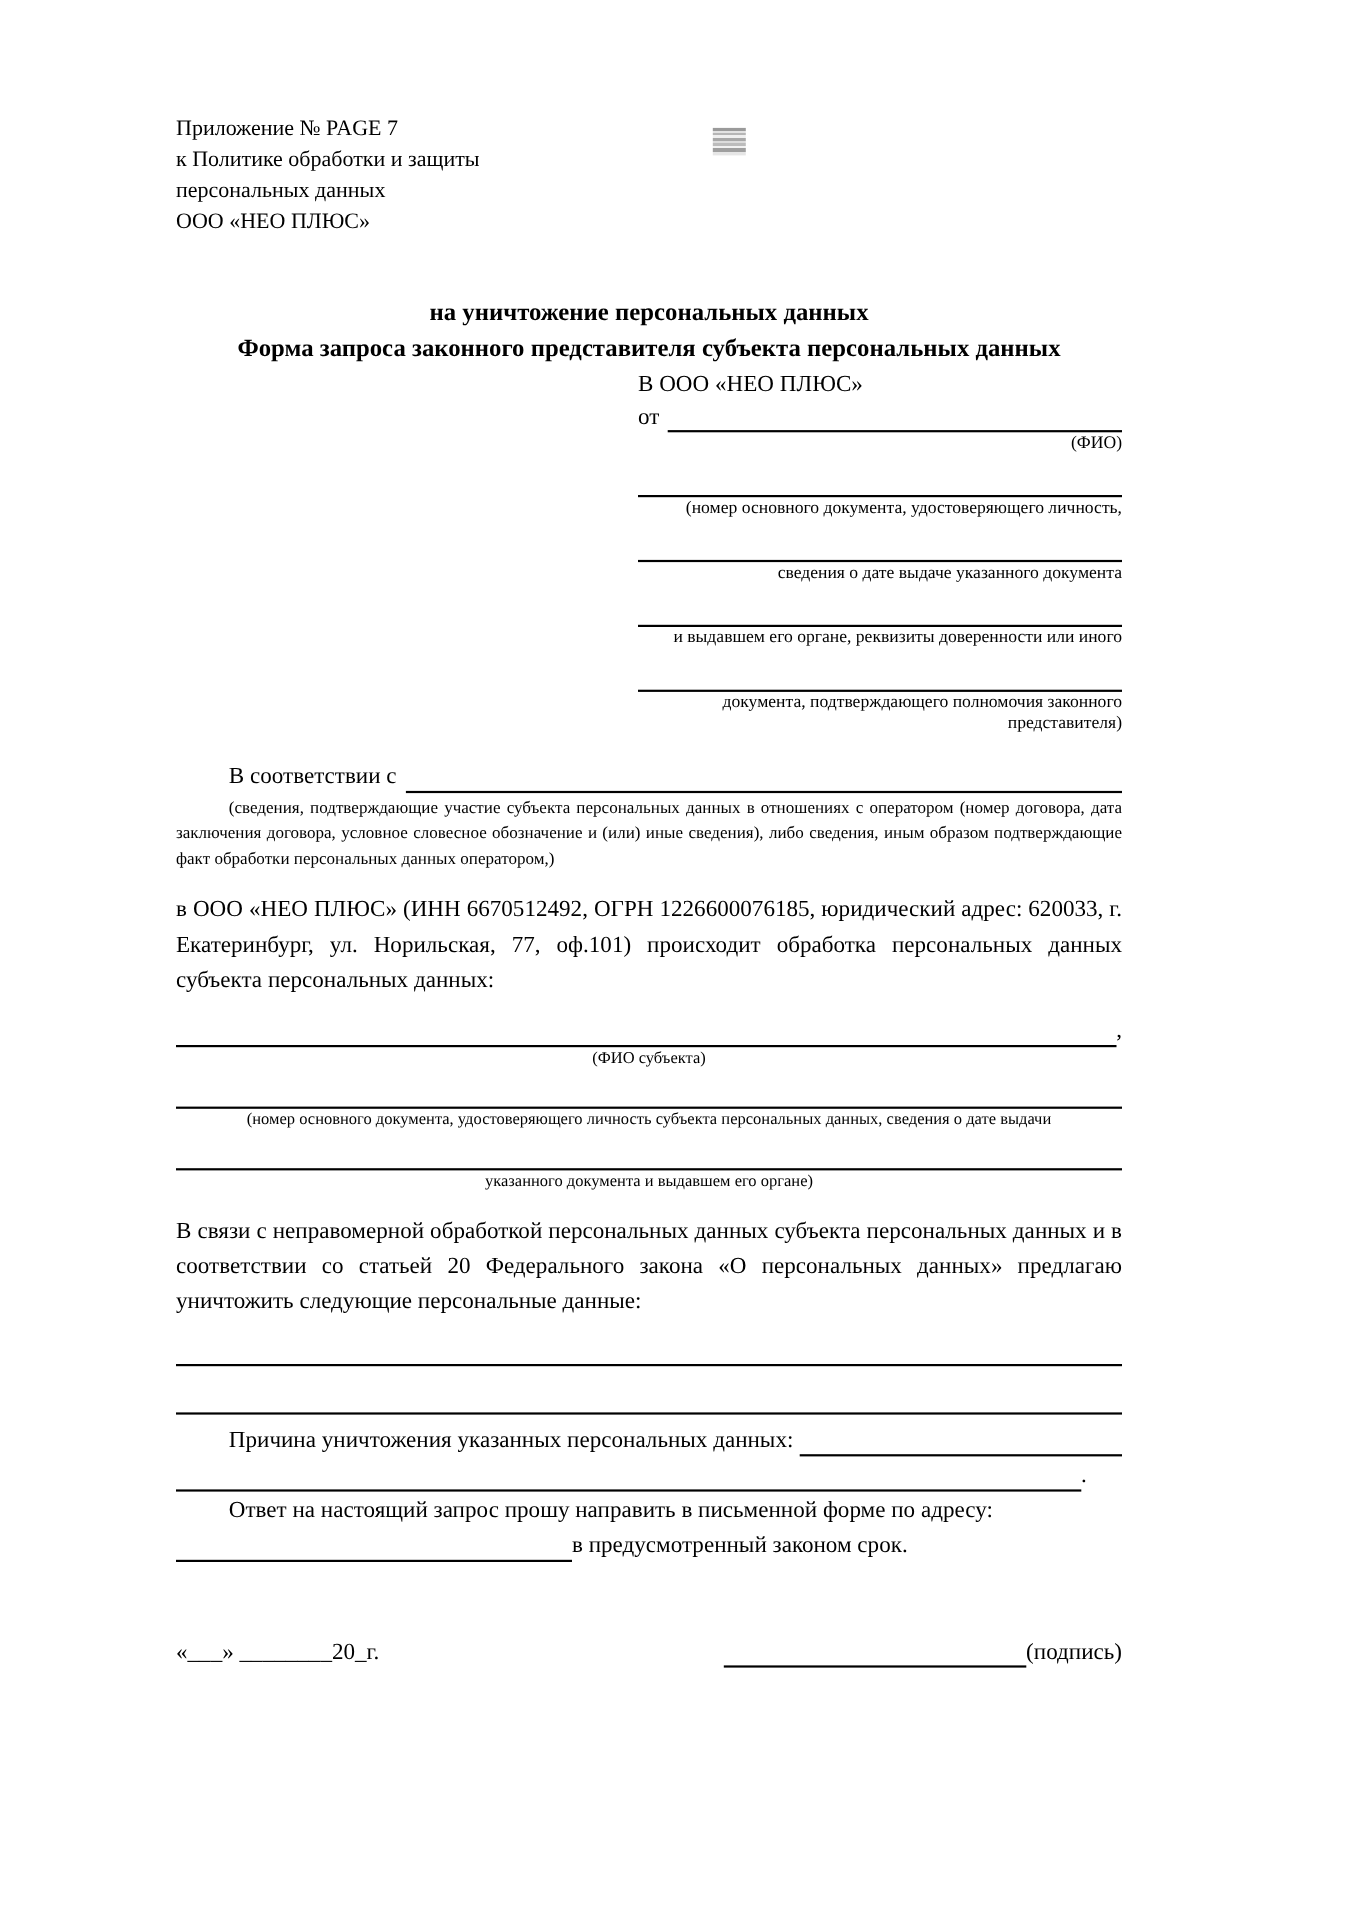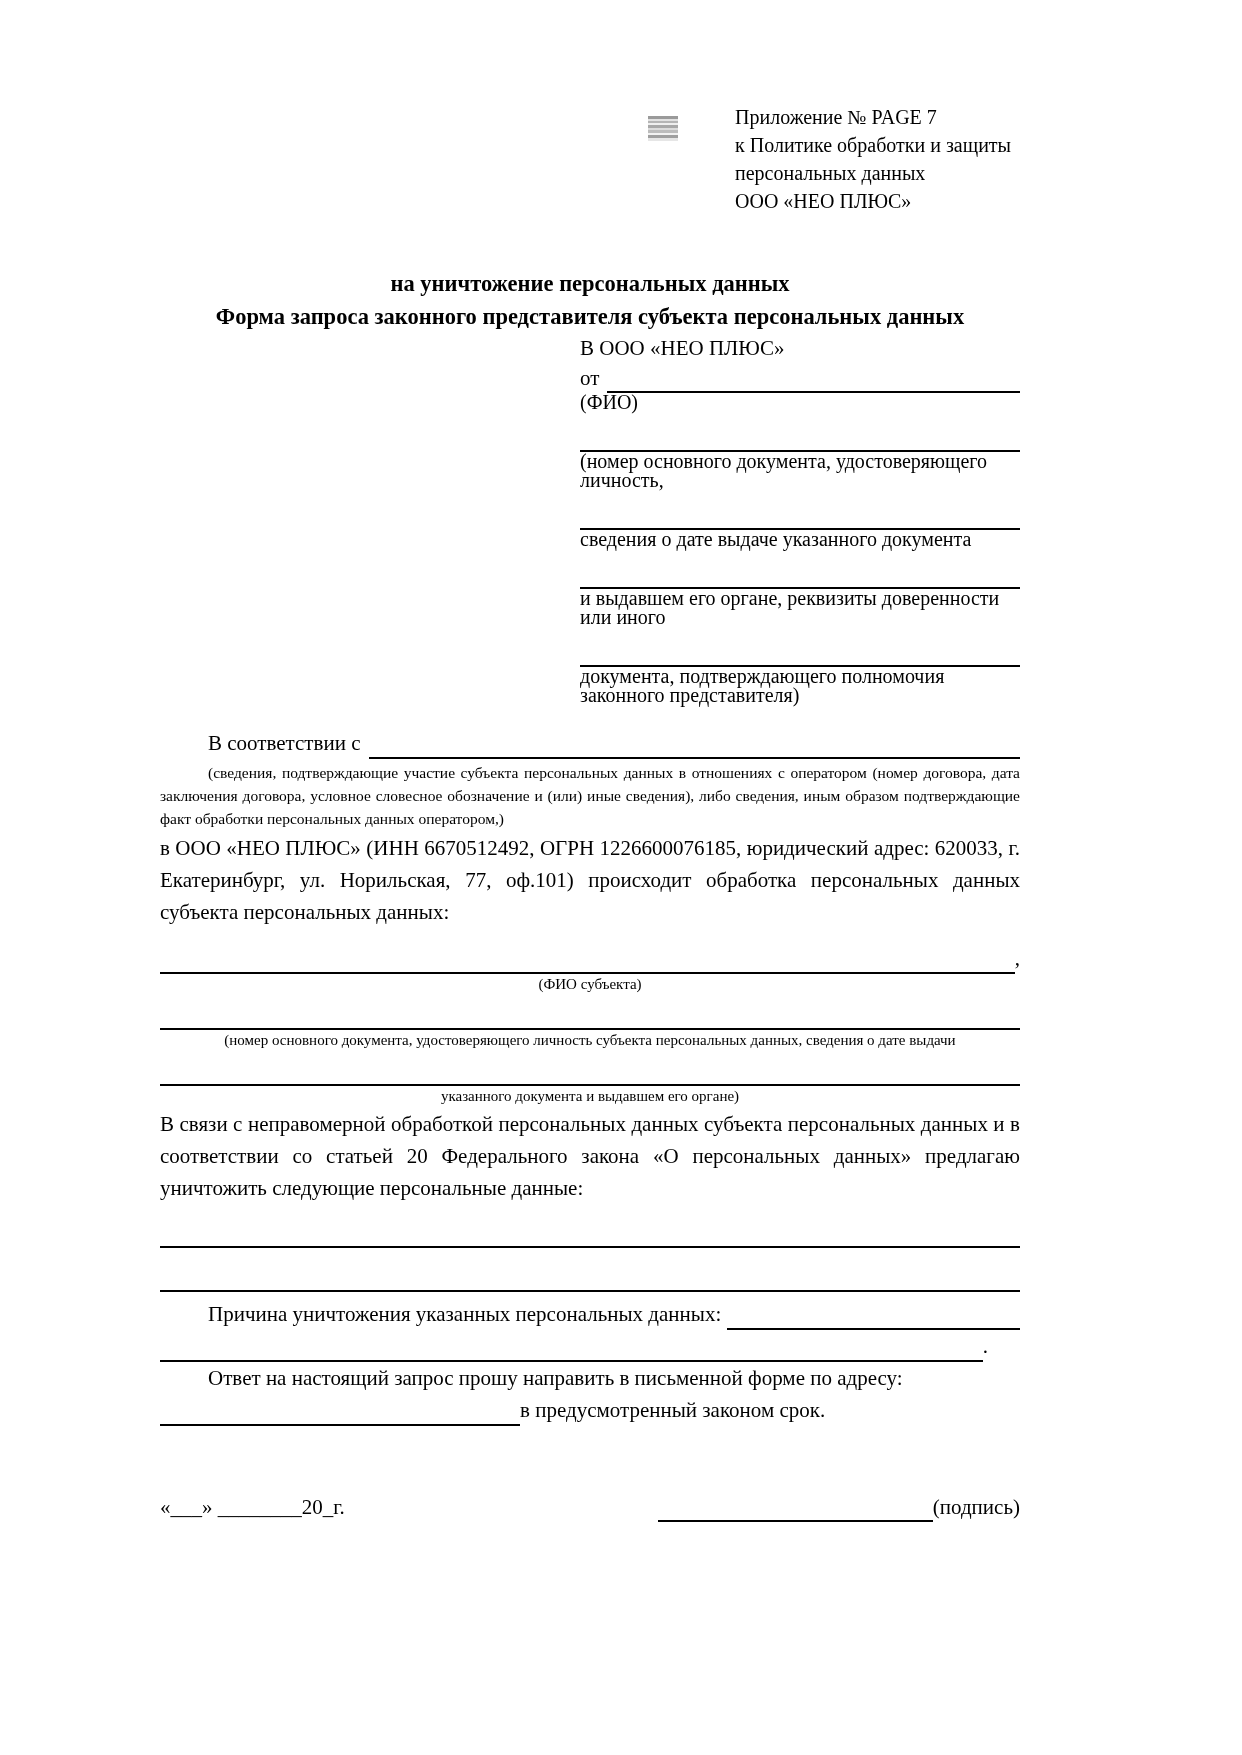--- a/index.html
+++ b/index.html
@@ -9,21 +9,20 @@
     margin:0 auto;
     background:#ffffff;
     color:#000;
     font-family:"Liberation Serif","DejaVu Serif",serif;
     box-sizing:border-box;
     padding:103px 222px 0 160px;
     overflow:hidden;
   }
   
   .hdr{
-    margin-left:575px;
     width:285px;
     font-size:20px;
     line-height:28px;
   }
   .artifact{
     position:absolute;left:648px;top:116px;width:30px;height:25px;
     background:repeating-linear-gradient(180deg,
       #9a9a9a 0 3px,#e2e2e2 3px 5px,#b5b5b5 5px 7px,#efefef 7px 9px,
       #a8a8a8 9px 12px,#dcdcdc 12px 14px,#bcbcbc 14px 17px,#f2f2f2 17px 19px,
       #9f9f9f 19px 22px,#e6e6e6 22px 25px);
@@ -35,35 +34,35 @@
     font-size:22.5px;
     line-height:33px;
   }
   
   .addr{
     margin-left:420px;
     width:440px;
     font-size:21px;
     line-height:30px;
   }
-  .addr .cap{ text-align:left; font-size:20px; line-height:19px; }
+  .addr .cap{ text-align:right; font-size:16px; line-height:19px; }
   .row{ display:flex; align-items:flex-end; }
   .line{ border-bottom:2px solid #000; }
   .flex{ flex:1 1 auto; }
   .addr .uline{ height:24px; border-bottom:2px solid #000; margin-top:14px; }
   .from-row .line{ margin-left:8px; }
   
   .body{ font-size:21px; line-height:32px; }
   .according-row{ margin-top:22px; padding-left:48px; }
   .smallnote{
     font-size:15.5px; line-height:23px;
     text-align:justify; text-indent:48px;
     margin-top:2px;
   }
-  .para{ text-align:justify; margin-top:2px; }
+  .para{ text-align:justify; margin-top:18px; }
   .wline{ height:26px; border-bottom:2px solid #000; }
   .cap-c{ text-align:center; font-size:15px; line-height:20px; }
   .gap8{ margin-top:8px; }
   .gap14{ margin-top:14px; }
   .tall{ height:42px; }
   .indent{ padding-left:48px; }
   .period-row{ padding-right:32px; }
   
   .footer{
     margin-top:66px;

